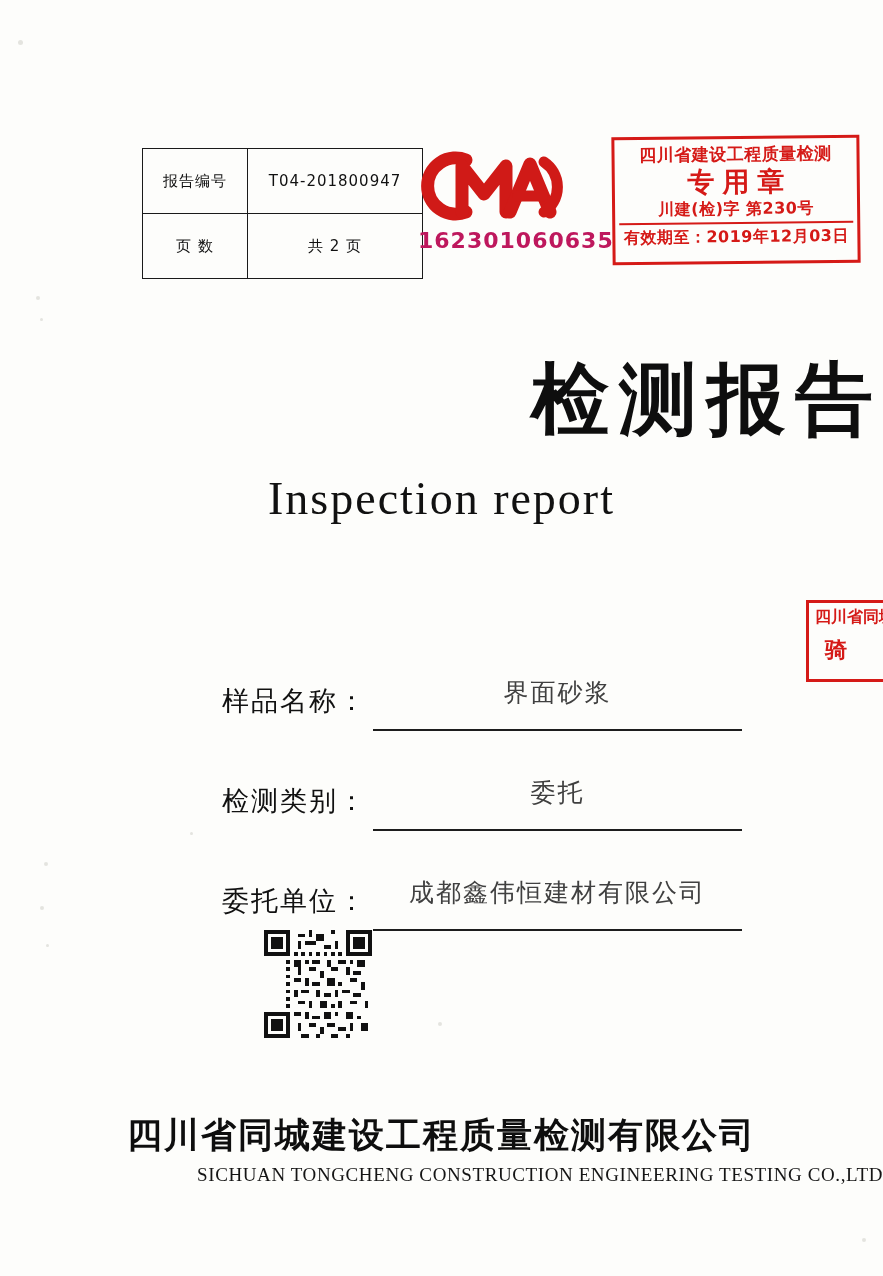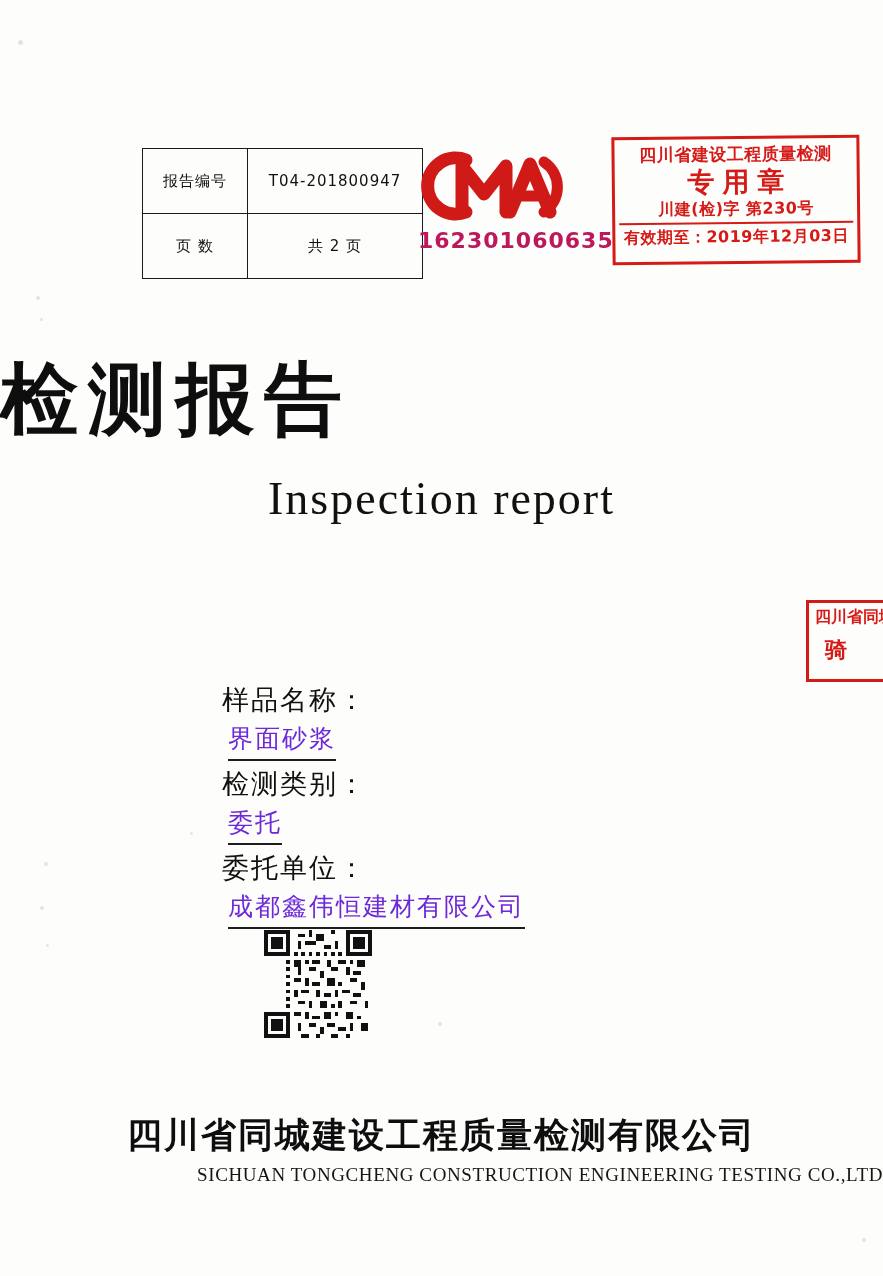--- a/index.html
+++ b/index.html
@@ -103,21 +103,21 @@
     padding: 4px 6px;
     overflow: hidden;
   }
   .edge-stamp .e1 { font-size: 16px; line-height: 20px; white-space: nowrap; }
   .edge-stamp .e2 { font-size: 22px; line-height: 30px; margin-top: 8px; margin-left: 10px; }
   
   .title-cn {
     position: absolute;
     left: 0; right: 0;
     top: 348px;
-    text-align: left;
+    text-align: right;
     font-family: "DejaVu Sans", "Liberation Sans", sans-serif;
     font-weight: bold;
     font-size: 78px;
     letter-spacing: 10px;
     color: #0e0e0e;
   }
   .title-en {
     position: absolute;
     left: 0; right: 0;
     top: 472px;
@@ -129,42 +129,41 @@
   }
   
   .fields {
     position: absolute;
     left: 222px;
     top: 682px;
     width: 520px;
   }
   .field-row {
     display: flex;
-    align-items: flex-start;
-    margin-bottom: 42px;
+    align-items: center;
+    margin-bottom: 58px;
     height: 42px;
-    flex-direction: column;
   }
   .field-label {
     font-family: "DejaVu Sans", "Liberation Sans", sans-serif;
     font-size: 27px;
     letter-spacing: 2px;
     color: #111;
     white-space: nowrap;
     padding-bottom: 4px;
   }
   .field-value {
     flex: 1;
     border-bottom: 2px solid #1d1d1d;
     text-align: center;
     font-family: Liberation Sans, sans-serif;
     font-size: 25px;
     letter-spacing: 2px;
-    color: #6d28d9;
-    padding-bottom: 4px;
+    color: #404040;
+    padding-bottom: 20px;
     margin-left: 6px;
   }
   
   .qr {
     position: absolute;
     left: 264px;
     top: 930px;
     width: 108px;
     height: 108px;
   }

